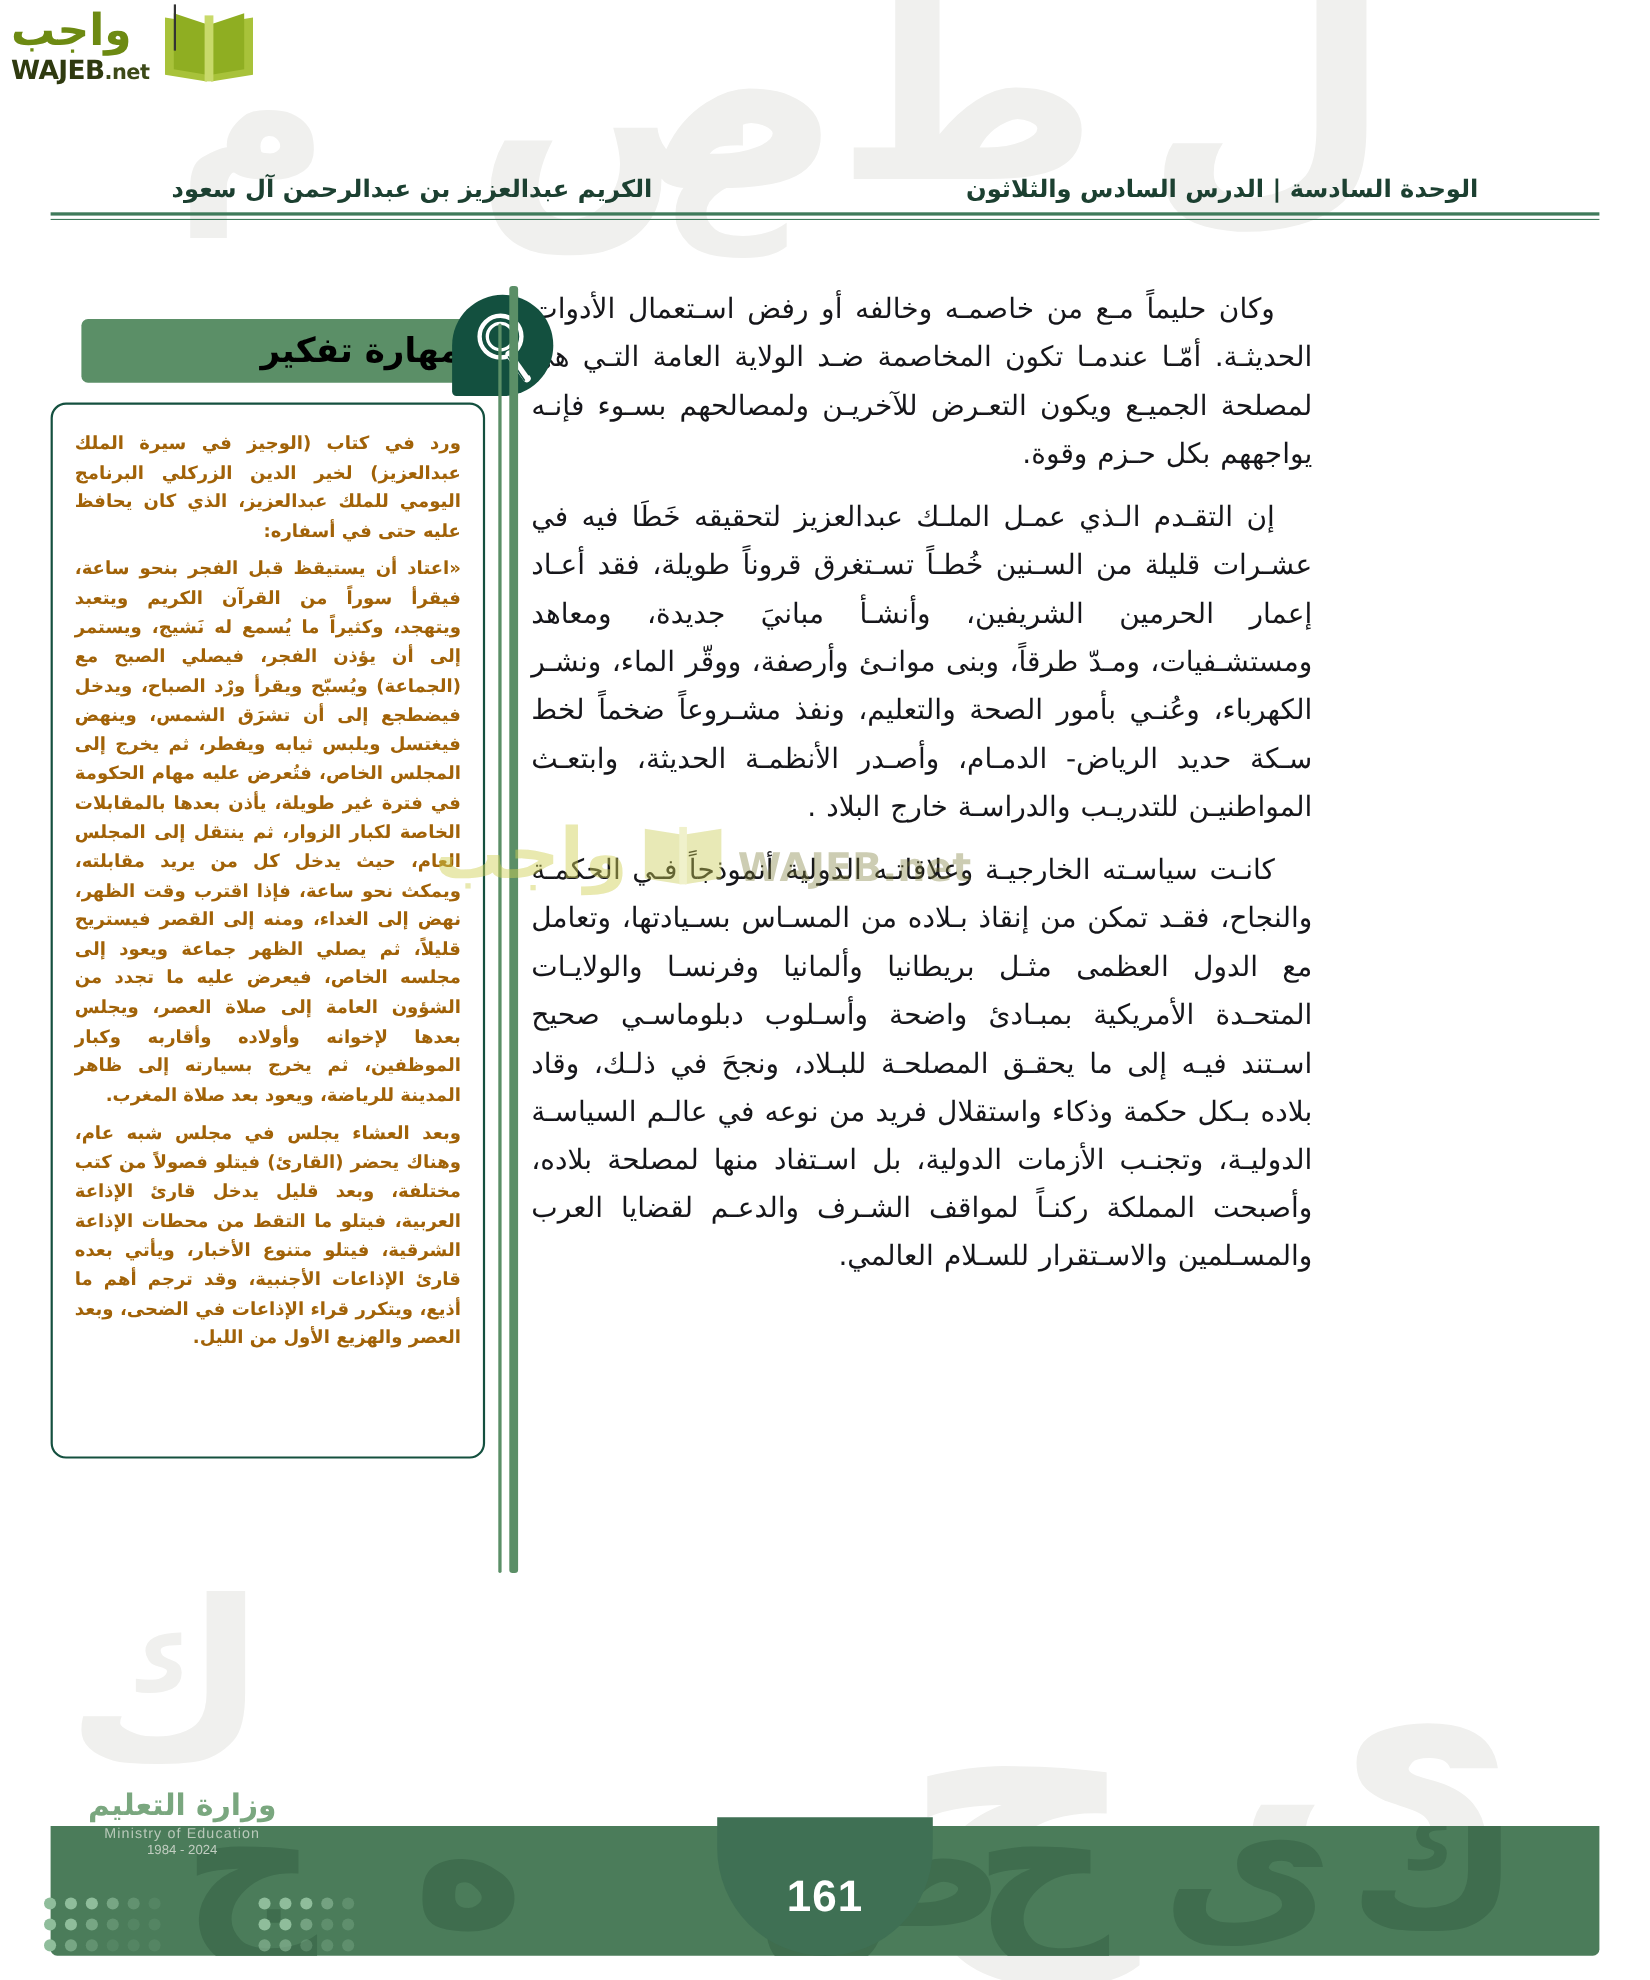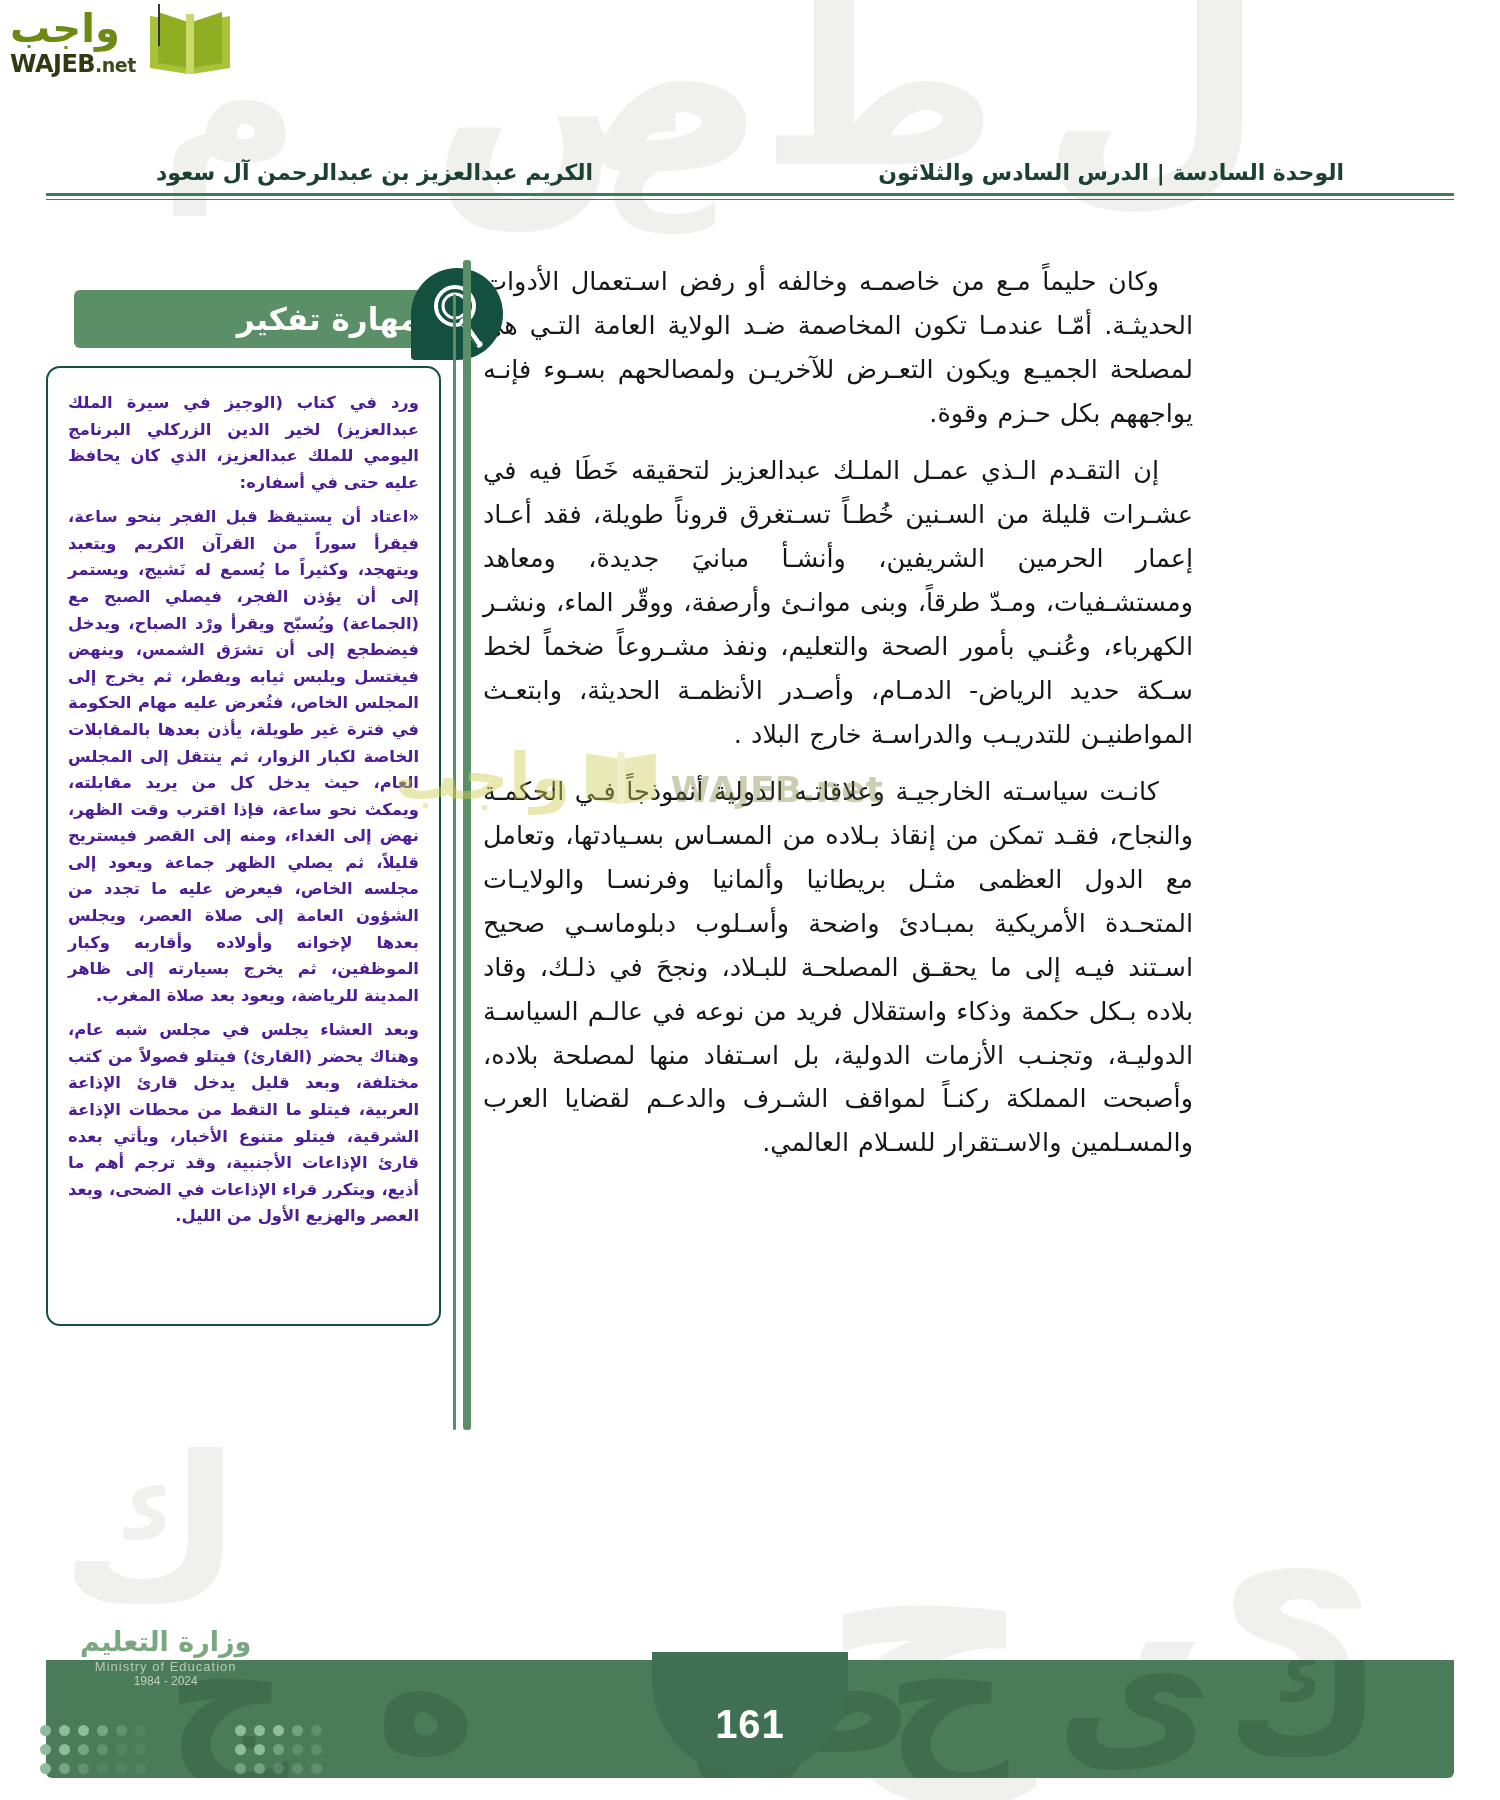--- a/index.html
+++ b/index.html
@@ -143,21 +143,21 @@
     top: 22px; right: 0; left: 28px;
     height: 58px;
     background: #5b8f67;
     border-radius: 6px 0 0 6px;
     display: flex;
     align-items: center;
     justify-content: flex-start;
     padding-right: 22px;
   }
   .skill-banner-label {
-    color: #ffffff;
+    color: #000000;
     font-size: 31px;
     font-weight: 700;
     font-family: "DejaVu Sans", sans-serif;
     letter-spacing: 0.5px;
   }
   .skill-badge {
     position: absolute;
     top: 0; right: -62px;
     width: 92px; height: 92px;
   }
@@ -173,21 +173,21 @@
     border: 2.5px solid #14503f;
     border-radius: 14px;
     padding: 22px 20px 18px 20px;
     background: rgba(255,255,255,0.72);
     min-height: 960px;
   }
   .skill-box p {
     font-family: "DejaVu Sans", "Liberation Sans", sans-serif;
     font-size: 16.4px;
     line-height: 1.62;
-    color: #4c1d95;
+    color: #a16207;
     font-weight: 700;
     text-align: justify;
     margin-bottom: 4px;
     word-spacing: 0px;
   }
   .skill-box p.para-gap { margin-top: 8px; }
   .skill-question {
     margin-top: 20px;
     font-family: "DejaVu Sans", "Liberation Sans", sans-serif;
     font-size: 16.2px;

